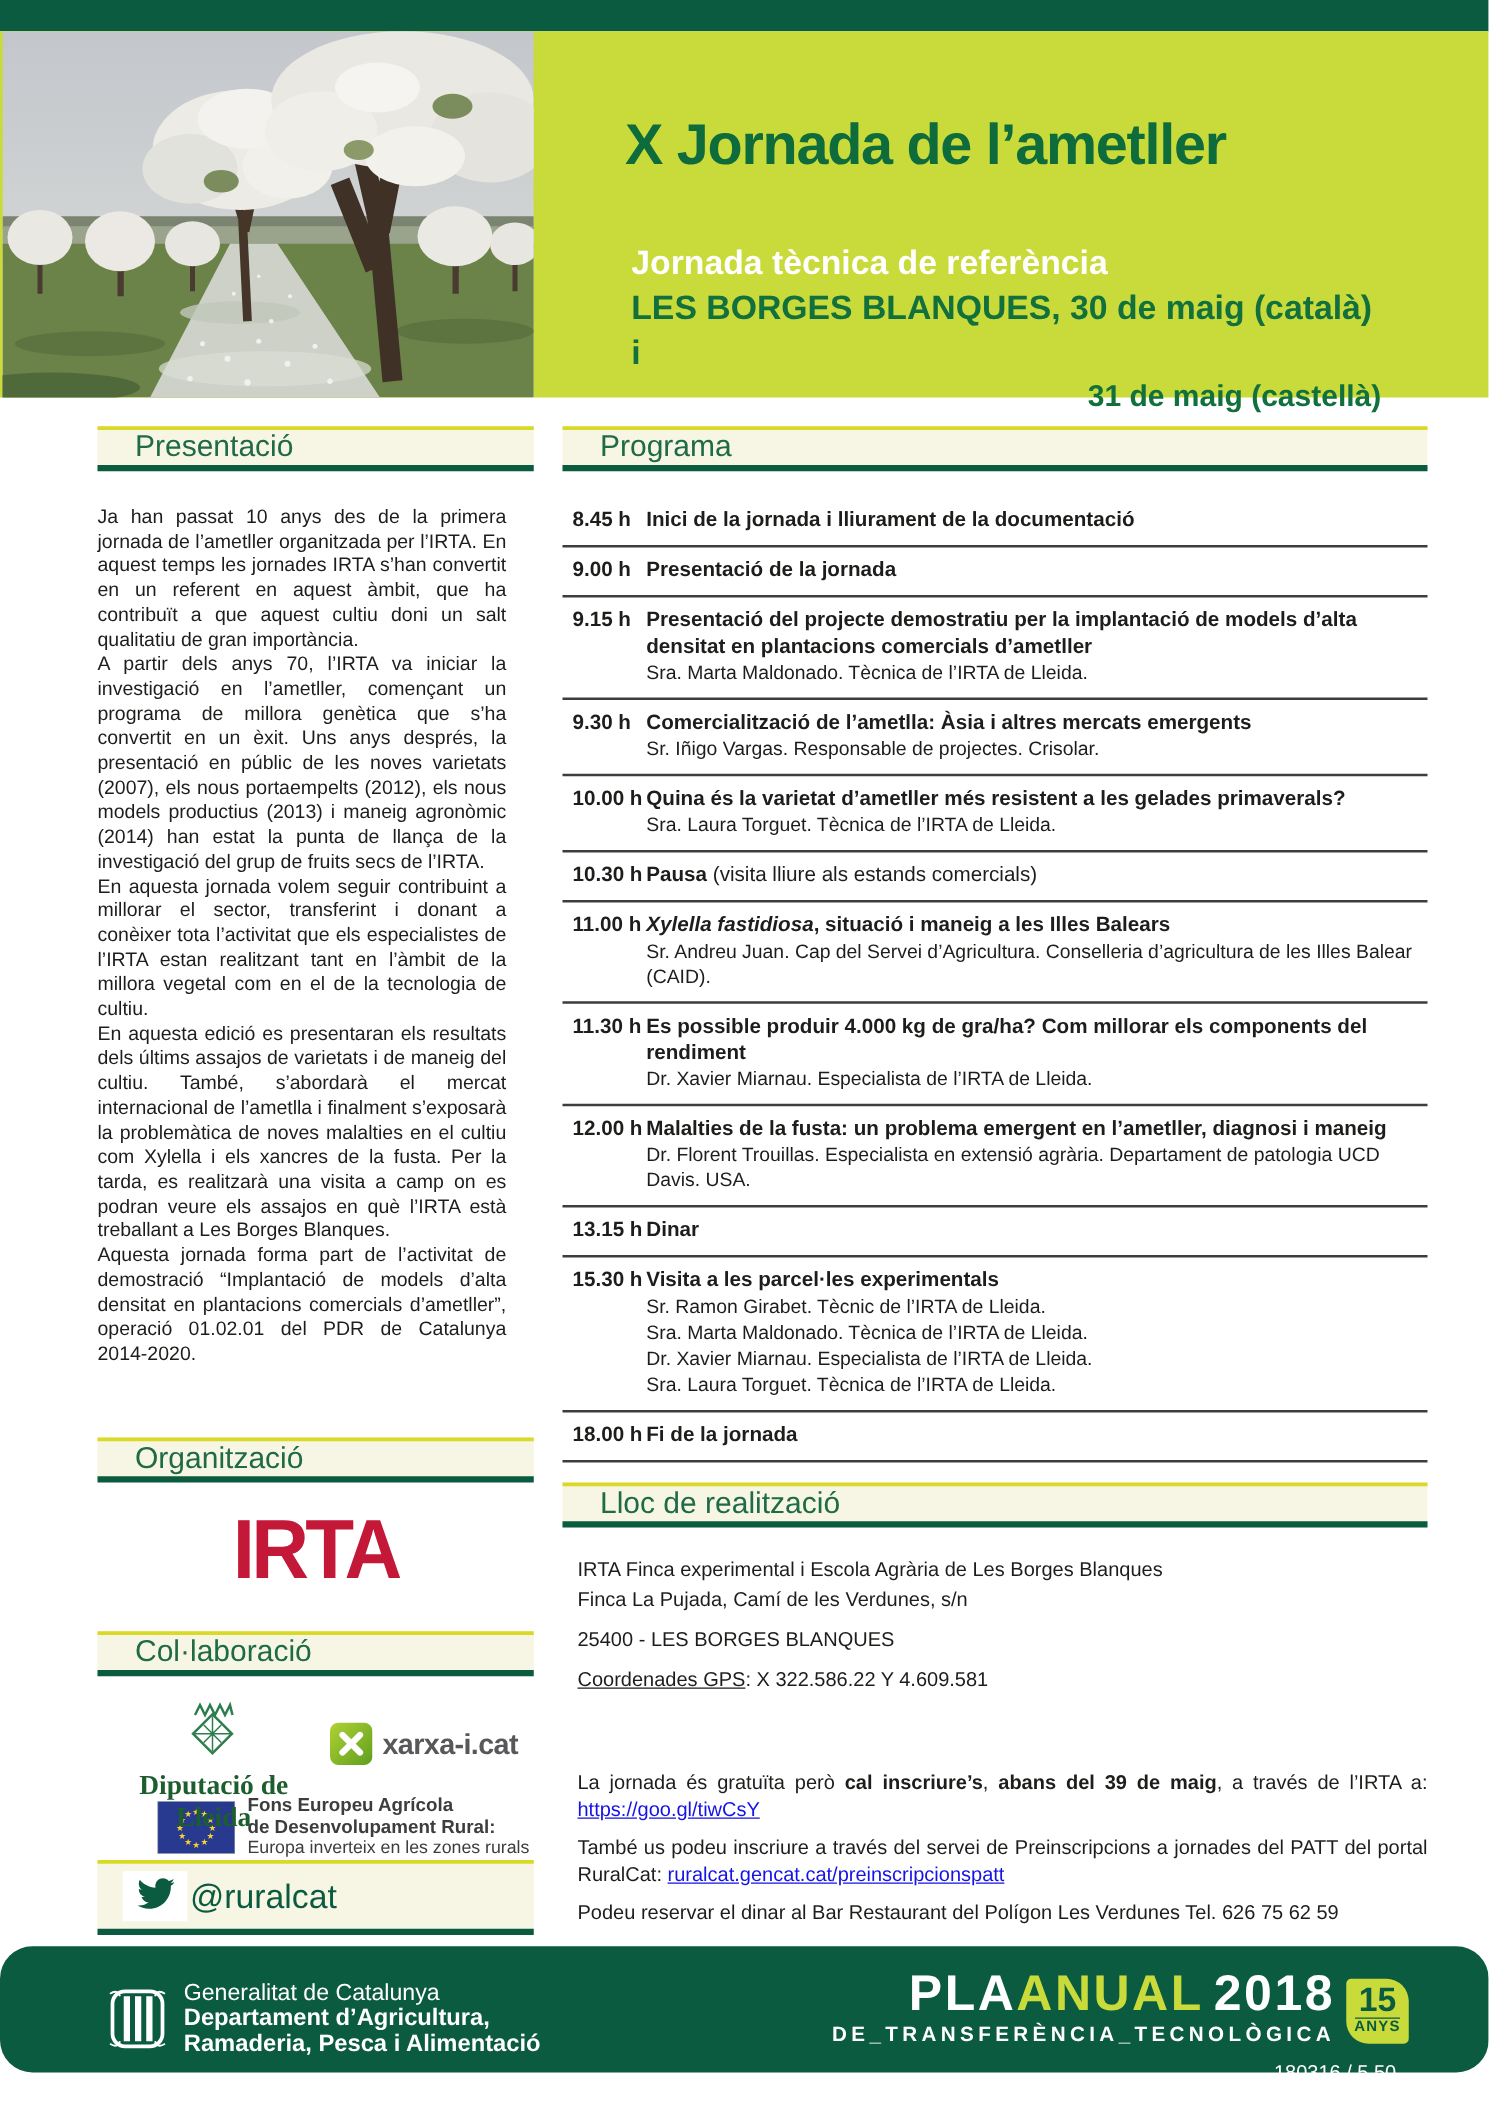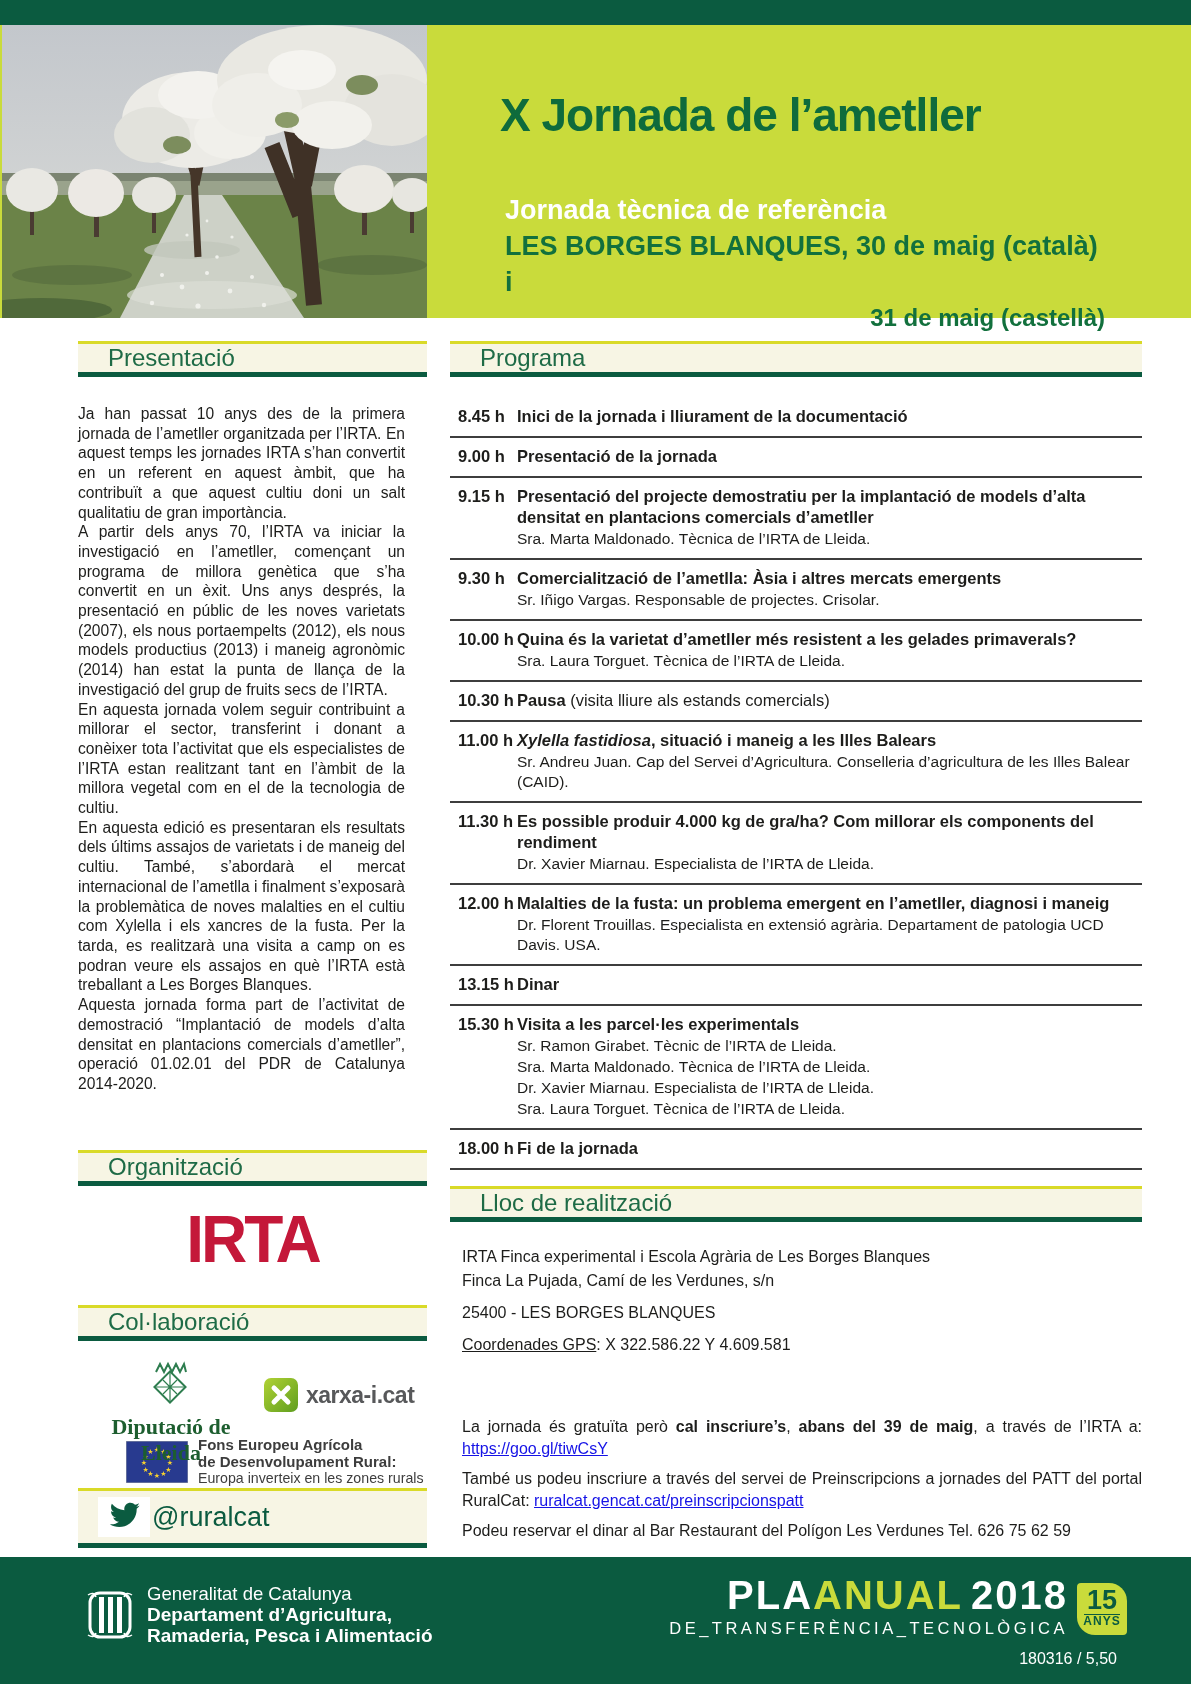--- a/index.html
+++ b/index.html
@@ -70,29 +70,29 @@
 
   .lloc-body{position:absolute;left:462px;top:1246px;width:680px;font-size:16px;line-height:22px;}
   .lloc-body p{margin:0 0 10px 0;}
   .u{text-decoration:underline;}
 
   .insc-body{position:absolute;left:462px;top:1416px;width:680px;font-size:16px;line-height:21.5px;}
   .insc-body p{margin:0 0 9px 0;text-align:justify;}
   a.link{color:var(--link);text-decoration:underline;cursor:pointer;}
 
   
-  .footer{position:absolute;left:0;top:1557px;width:1191px;height:127px;background:var(--dgreen);color:#fff;}
+  .footer{position:absolute;left:0;top:1557px;width:1191px;height:101px;background:var(--dgreen);color:#fff;border-radius:26px;}
   .gencat{position:absolute;left:86px;top:26px;display:flex;align-items:center;gap:13px;}
   .gencat-text div{line-height:21px;}
   .gc1{font-size:18.5px;font-weight:normal;}
   .gc2,.gc3{font-size:19px;font-weight:bold;}
   .pla{position:absolute;right:123px;top:16px;text-align:right;white-space:nowrap;}
   .pla .big{font-size:40px;font-weight:bold;letter-spacing:2px;}
   .pla .lime{color:var(--lime);}
-  .pla .tagline{font-size:16.5px;letter-spacing:3.5px;margin-top:1px;font-weight:normal;}
+  .pla .tagline{font-size:16.5px;letter-spacing:3.5px;margin-top:1px;font-weight:bold;}
   .badge{position:absolute;right:64px;top:26px;width:50px;height:52px;background:var(--lime);
          border-radius:4px 18px 4px 18px;color:var(--dgreen);text-align:center;}
   .badge .n{font-size:27px;font-weight:bold;line-height:28px;margin-top:3px;border-bottom:1.5px solid var(--dgreen);display:inline-block;padding:0 3px;}
   .badge .a{font-size:12px;font-weight:bold;line-height:13px;letter-spacing:1px;}
   .ref{position:absolute;right:74px;top:93px;font-size:16px;color:#fff;}
 </style>
 </head>
 <body>
 
 <div class="page">

